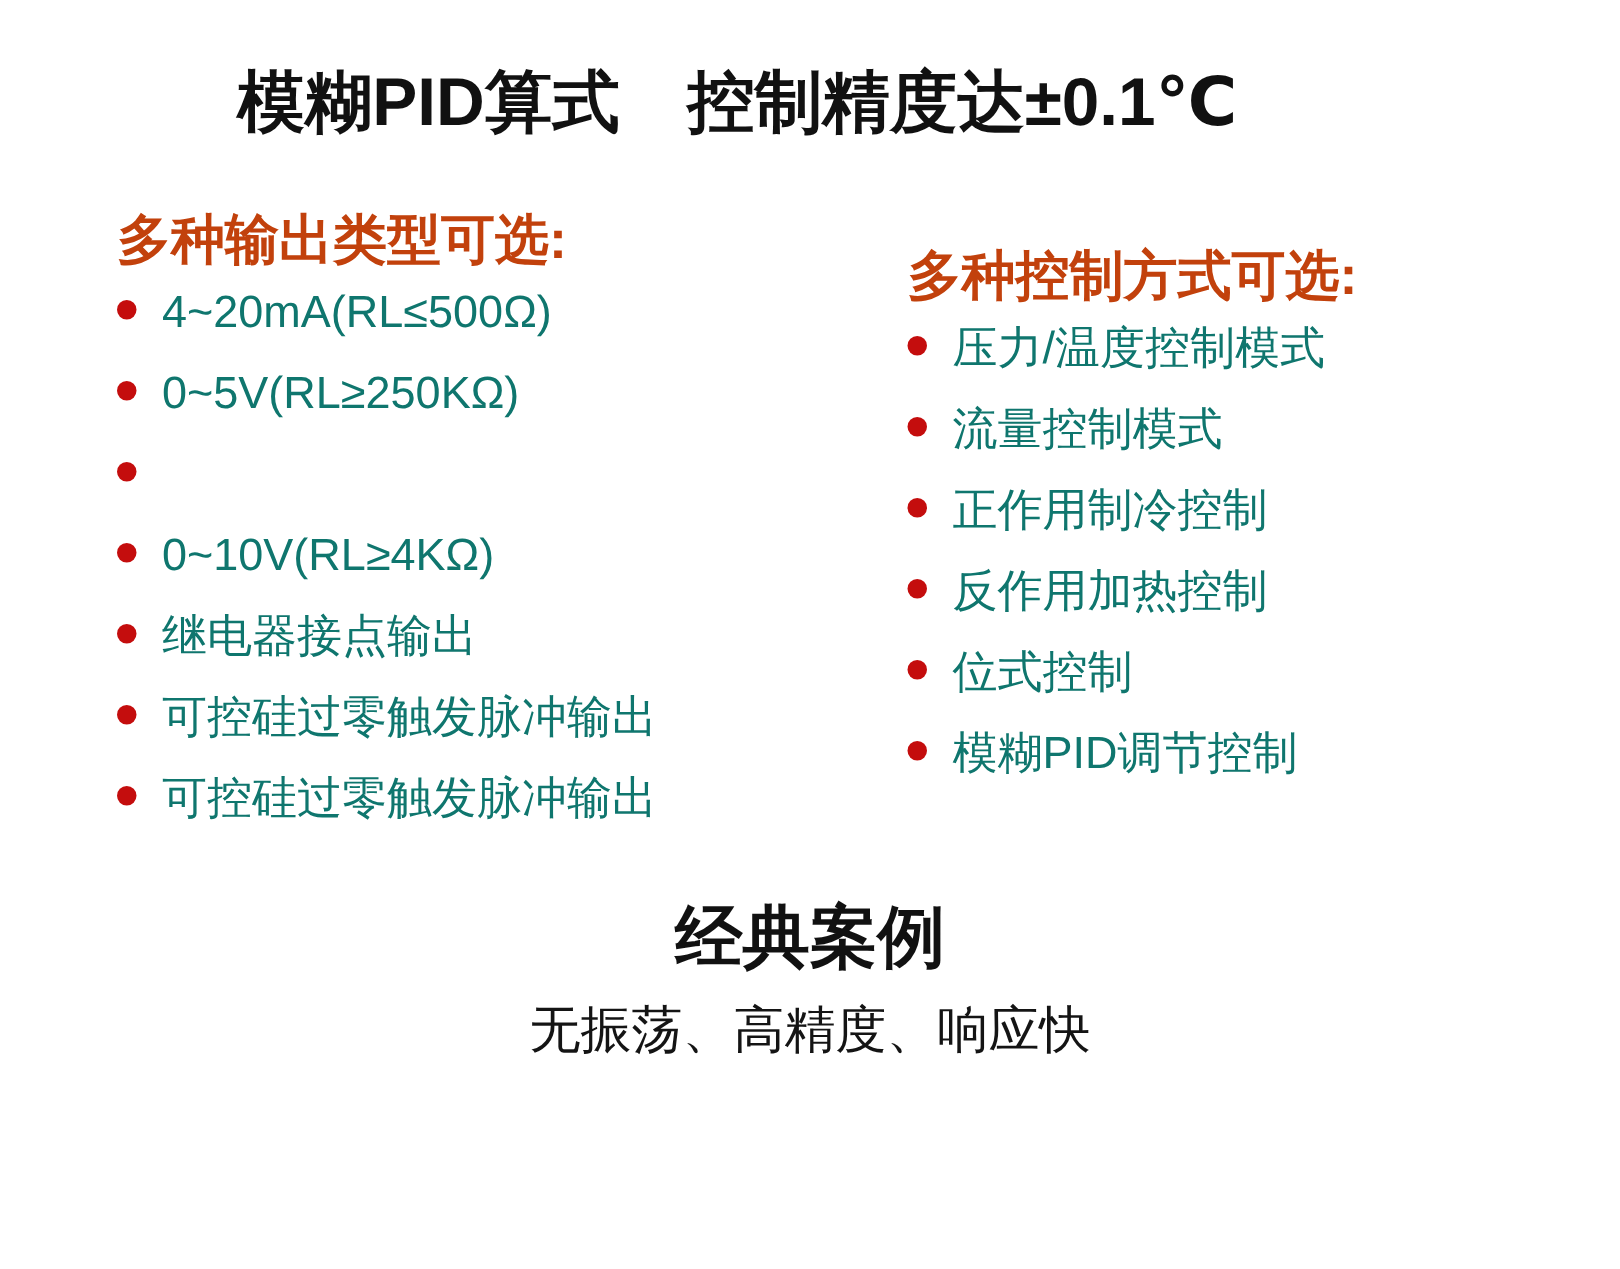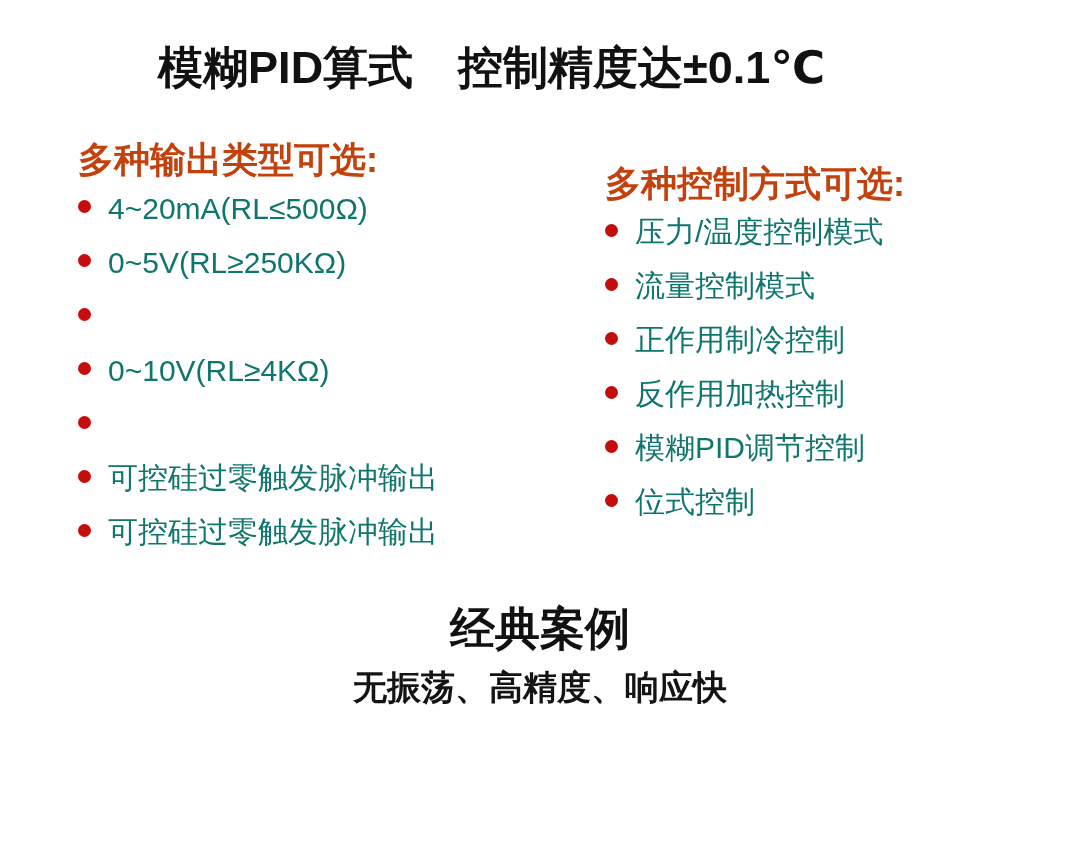--- a/index.html
+++ b/index.html
@@ -78,26 +78,27 @@
   .cases {
     margin-top: 42px;
     text-align: center;
   }
   .cases-heading {
     margin: 0;
     font-size: 45px;
     line-height: 54px;
     font-weight: 700;
     color: #111111;
+    font-family: Liberation Mono, monospace;
   }
   .cases-subtitle {
     margin: 10px 0 0 0;
     font-size: 34px;
     line-height: 42px;
-    font-weight: 700;
+    font-weight: 400;
     color: #141414;
   }
 </style>
 </head>
 <body style="background: rgb(255, 255, 255);">
 
 <div class="page">
 
   <h1 class="title">模糊PID算式　控制精度达±0.1℃</h1>
 
@@ -116,20 +117,21 @@
         </li>
         <li>
           <span class="bullet"></span>
         </li>
         <li>
           <span class="bullet"></span>
           <span>0~10V(RL≥4KΩ)</span>
         </li>
         <li>
           <span class="bullet"></span>
+          <span>继电器接点输出</span>
         </li>
         <li>
           <span class="bullet"></span>
           <span>可控硅过零触发脉冲输出</span>
         </li>
         <li>
           <span class="bullet"></span>
           <span>可控硅过零触发脉冲输出</span>
         </li>
       </ul>
@@ -149,25 +151,25 @@
         <li>
           <span class="bullet"></span>
           <span>正作用制冷控制</span>
         </li>
         <li>
           <span class="bullet"></span>
           <span>反作用加热控制</span>
         </li>
         <li>
           <span class="bullet"></span>
-          <span>模糊PID调节控制</span>
+          <span>位式控制</span>
         </li>
         <li>
           <span class="bullet"></span>
-          <span>位式控制</span>
+          <span>模糊PID调节控制</span>
         </li>
       </ul>
     </section>
 
   </div>
 
   <div class="cases">
     <h2 class="cases-heading">经典案例</h2>
     <p class="cases-subtitle">无振荡、高精度、响应快</p>
   </div>

